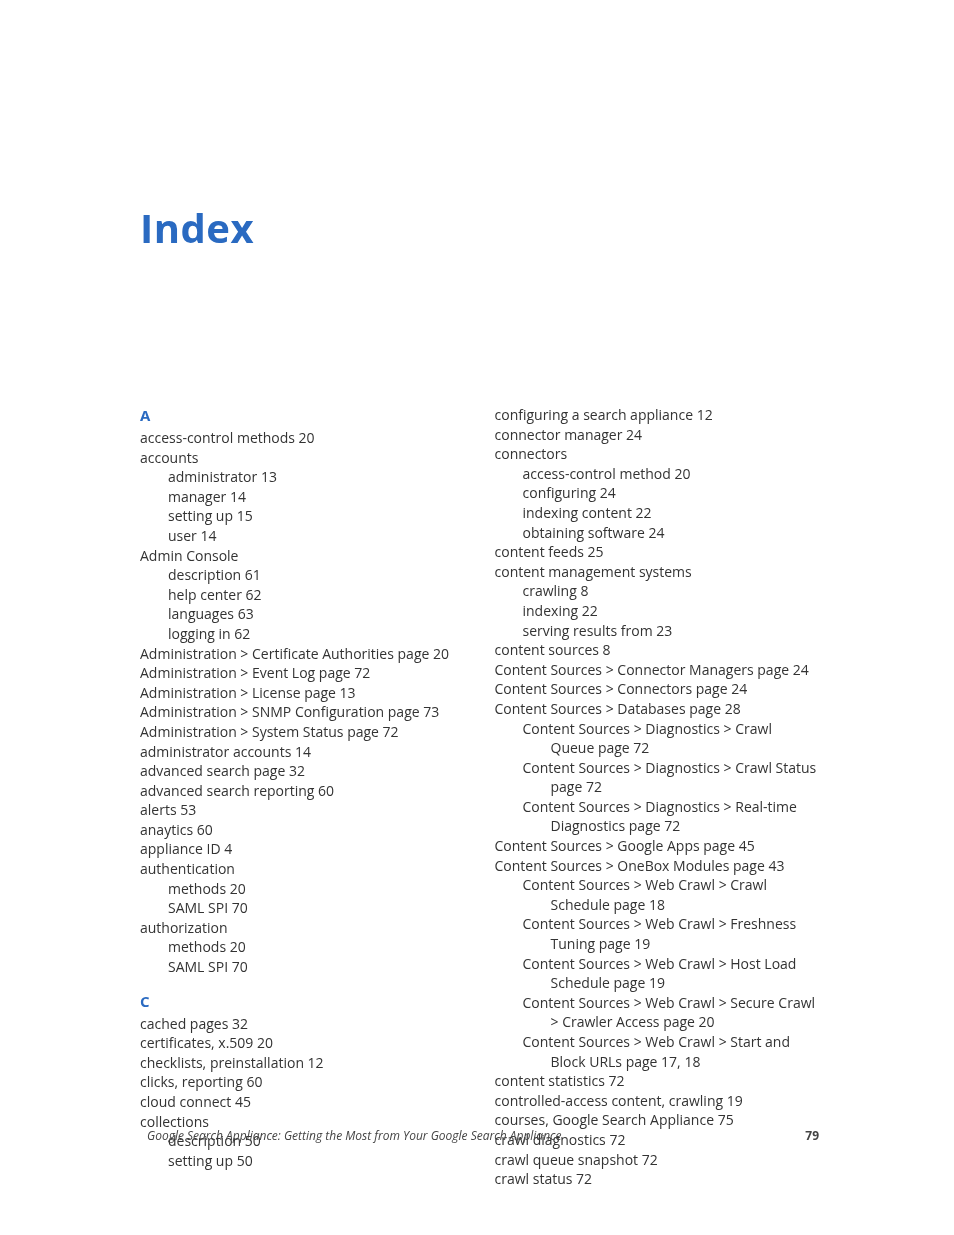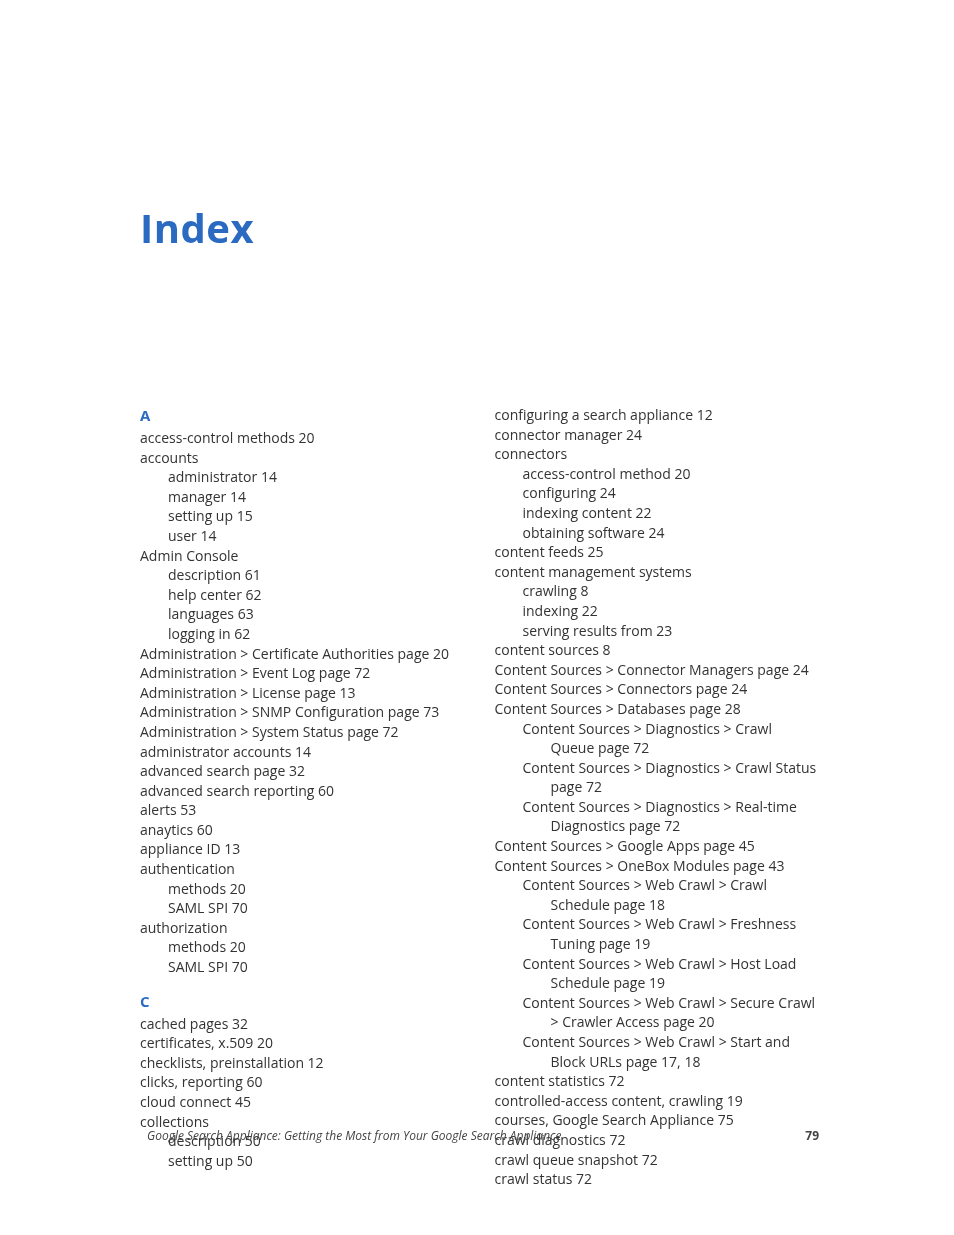--- a/index.html
+++ b/index.html
@@ -60,40 +60,40 @@
 </head>
 <body>
 
 <div class="page">
   <h1 class="title">Index</h1>
 
   <div class="cols" id="index-columns">
       <div class="section-letter first">A</div>
       <div class="entry">access-control methods  20</div>
       <div class="entry">accounts</div>
-      <div class="sub">administrator  14</div>
+      <div class="sub">administrator  13</div>
       <div class="sub">manager  14</div>
       <div class="sub">setting up  15</div>
       <div class="sub">user  14</div>
       <div class="entry">Admin Console</div>
       <div class="sub">description  61</div>
       <div class="sub">help center  62</div>
       <div class="sub">languages  63</div>
       <div class="sub">logging in  62</div>
       <div class="entry">Administration &gt; Certificate Authorities page  20</div>
       <div class="entry">Administration &gt; Event Log page  72</div>
       <div class="entry">Administration &gt; License page  13</div>
       <div class="entry">Administration &gt; SNMP Configuration page  73</div>
       <div class="entry">Administration &gt; System Status page  72</div>
       <div class="entry">administrator accounts  14</div>
       <div class="entry">advanced search page  32</div>
       <div class="entry">advanced search reporting  60</div>
       <div class="entry">alerts  53</div>
       <div class="entry">anaytics  60</div>
-      <div class="entry">appliance ID  13</div>
+      <div class="entry">appliance ID  4</div>
       <div class="entry">authentication</div>
       <div class="sub">methods  20</div>
       <div class="sub">SAML SPI  70</div>
       <div class="entry">authorization</div>
       <div class="sub">methods  20</div>
       <div class="sub">SAML SPI  70</div>
       <div class="section-letter">C</div>
       <div class="entry">cached pages  32</div>
       <div class="entry">certificates, x.509  20</div>
       <div class="entry">checklists, preinstallation  12</div>

